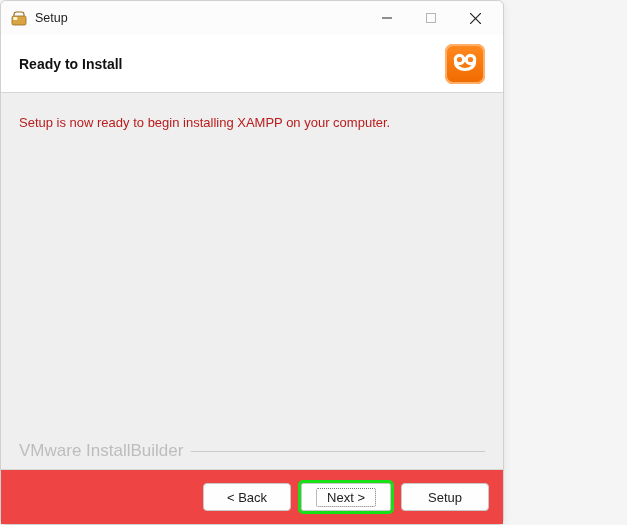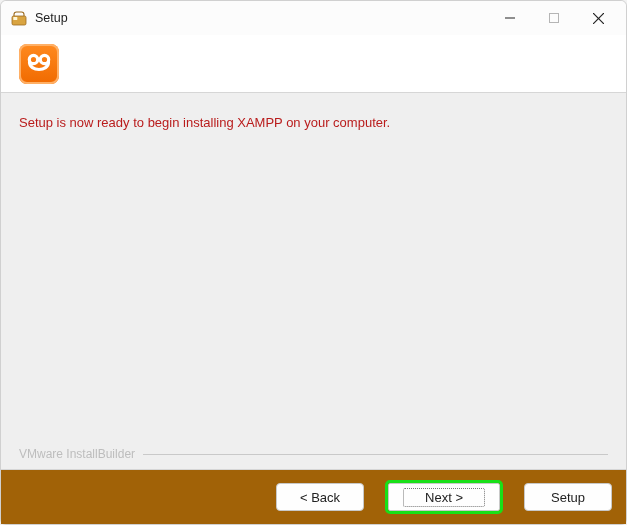--- a/index.html
+++ b/index.html
@@ -8,21 +8,21 @@
       box-sizing: border-box;
     }
     body {
       font-family: "Segoe UI", Tahoma, sans-serif;
       background: #f5f5f5;
       width: 627px;
       height: 525px;
       overflow: hidden;
     }
     .window {
-      width: 627px;
+      width: 504px;
       height: 525px;
       background: #fff;
       border: 1px solid #d0d0d0;
       border-radius: 6px;
       display: flex;
       flex-direction: column;
       box-shadow: 0 2px 8px rgba(0,0,0,0.08);
     }
     .titlebar {
       height: 34px;
@@ -112,37 +112,37 @@
     .body-filler {
       flex: 1;
     }
     .watermark-row {
       display: flex;
       align-items: center;
       gap: 8px;
       padding-bottom: 8px;
     }
     .watermark {
-      font-size: 12px;
+      font-size: 17px;
       color: #bdbdbd;
       white-space: nowrap;
     }
     .watermark-line {
       flex: 1;
       height: 1px;
       background: #c9c9c9;
     }
     .footer {
       height: 54px;
-      background: #a16207;
+      background: #ef4444;
       display: flex;
       align-items: center;
       justify-content: flex-end;
       padding: 0 14px;
-      gap: 24px;
+      gap: 10px;
     }
     .btn {
       min-width: 88px;
       height: 28px;
       padding: 0 14px;
       background: #fefefe;
       border: 1px solid #c8c8c8;
       border-radius: 4px;
       font-size: 13px;
       color: #222;
@@ -151,21 +151,21 @@
       align-items: center;
       justify-content: center;
     }
     .btn.highlighted {
       outline: 3px solid #18e018;
       outline-offset: 0;
       border-radius: 2px;
     }
     .btn.highlighted .btn-inner {
       border: 1px dotted #777;
-      padding: 1px 21px;
+      padding: 1px 10px;
       border-radius: 2px;
     }
   </style>
 </head>
 <body>
 
 <div class="window">
 
   <div class="titlebar">
     <span class="app-icon">
@@ -191,20 +191,21 @@
       <button class="win-btn close">
         <svg width="11" height="11" viewBox="0 0 10 10">
             <line x1="0" y1="0" x2="10" y2="10" stroke="currentColor" stroke-width="1.1"></line>
             <line x1="10" y1="0" x2="0" y2="10" stroke="currentColor" stroke-width="1.1"></line>
           </svg>
       </button>
     </div>
   </div>
 
   <div class="header">
+    <div class="header-title">Ready to Install</div>
     <div class="logo">
       <svg width="28" height="28" viewBox="0 0 28 28">
         <circle cx="8.5" cy="9.5" r="4.2" fill="none" stroke="#fff" stroke-width="3.2"></circle>
         <circle cx="19.5" cy="9.5" r="4.2" fill="none" stroke="#fff" stroke-width="3.2"></circle>
         <path d="M4.5 12 C4.5 22 23.5 22 23.5 12" fill="none" stroke="#fff" stroke-width="3.2" stroke-linecap="round"></path>
       </svg>
     </div>
   </div>
 
   <div class="body-area">

